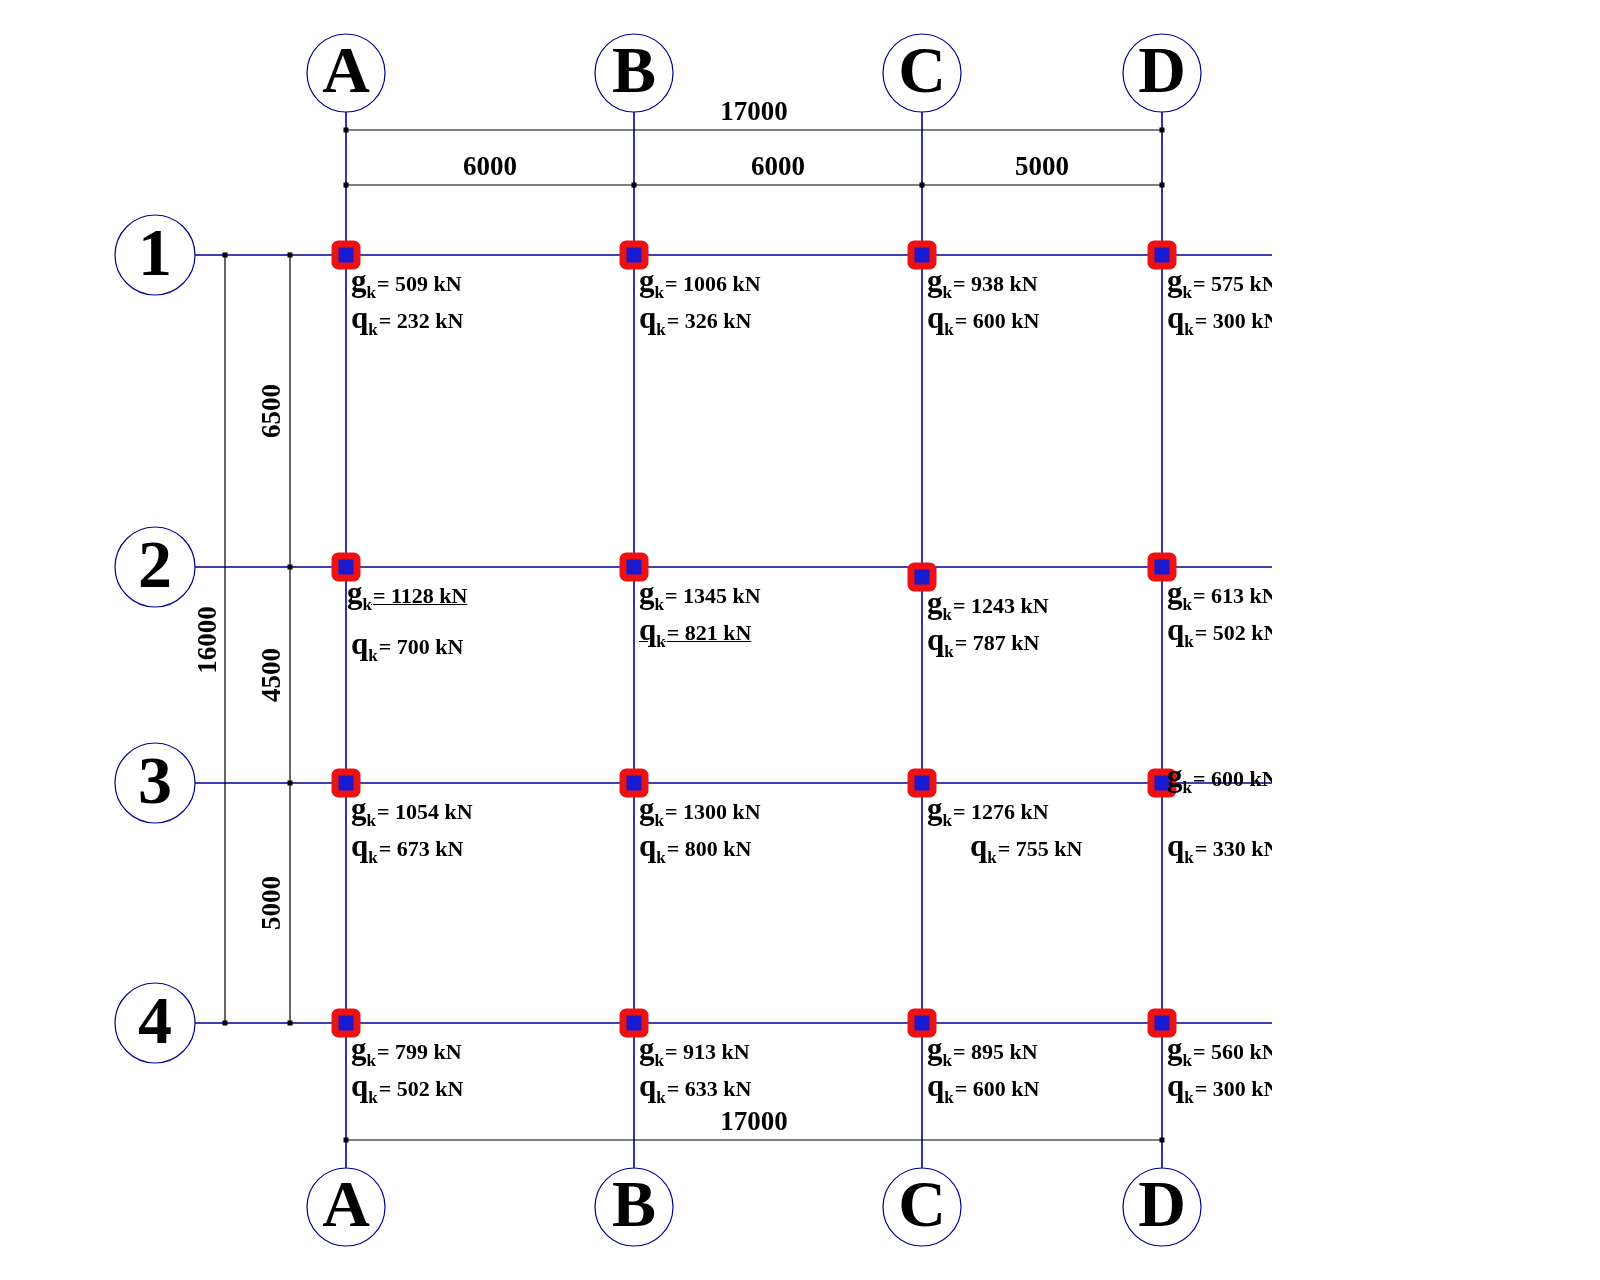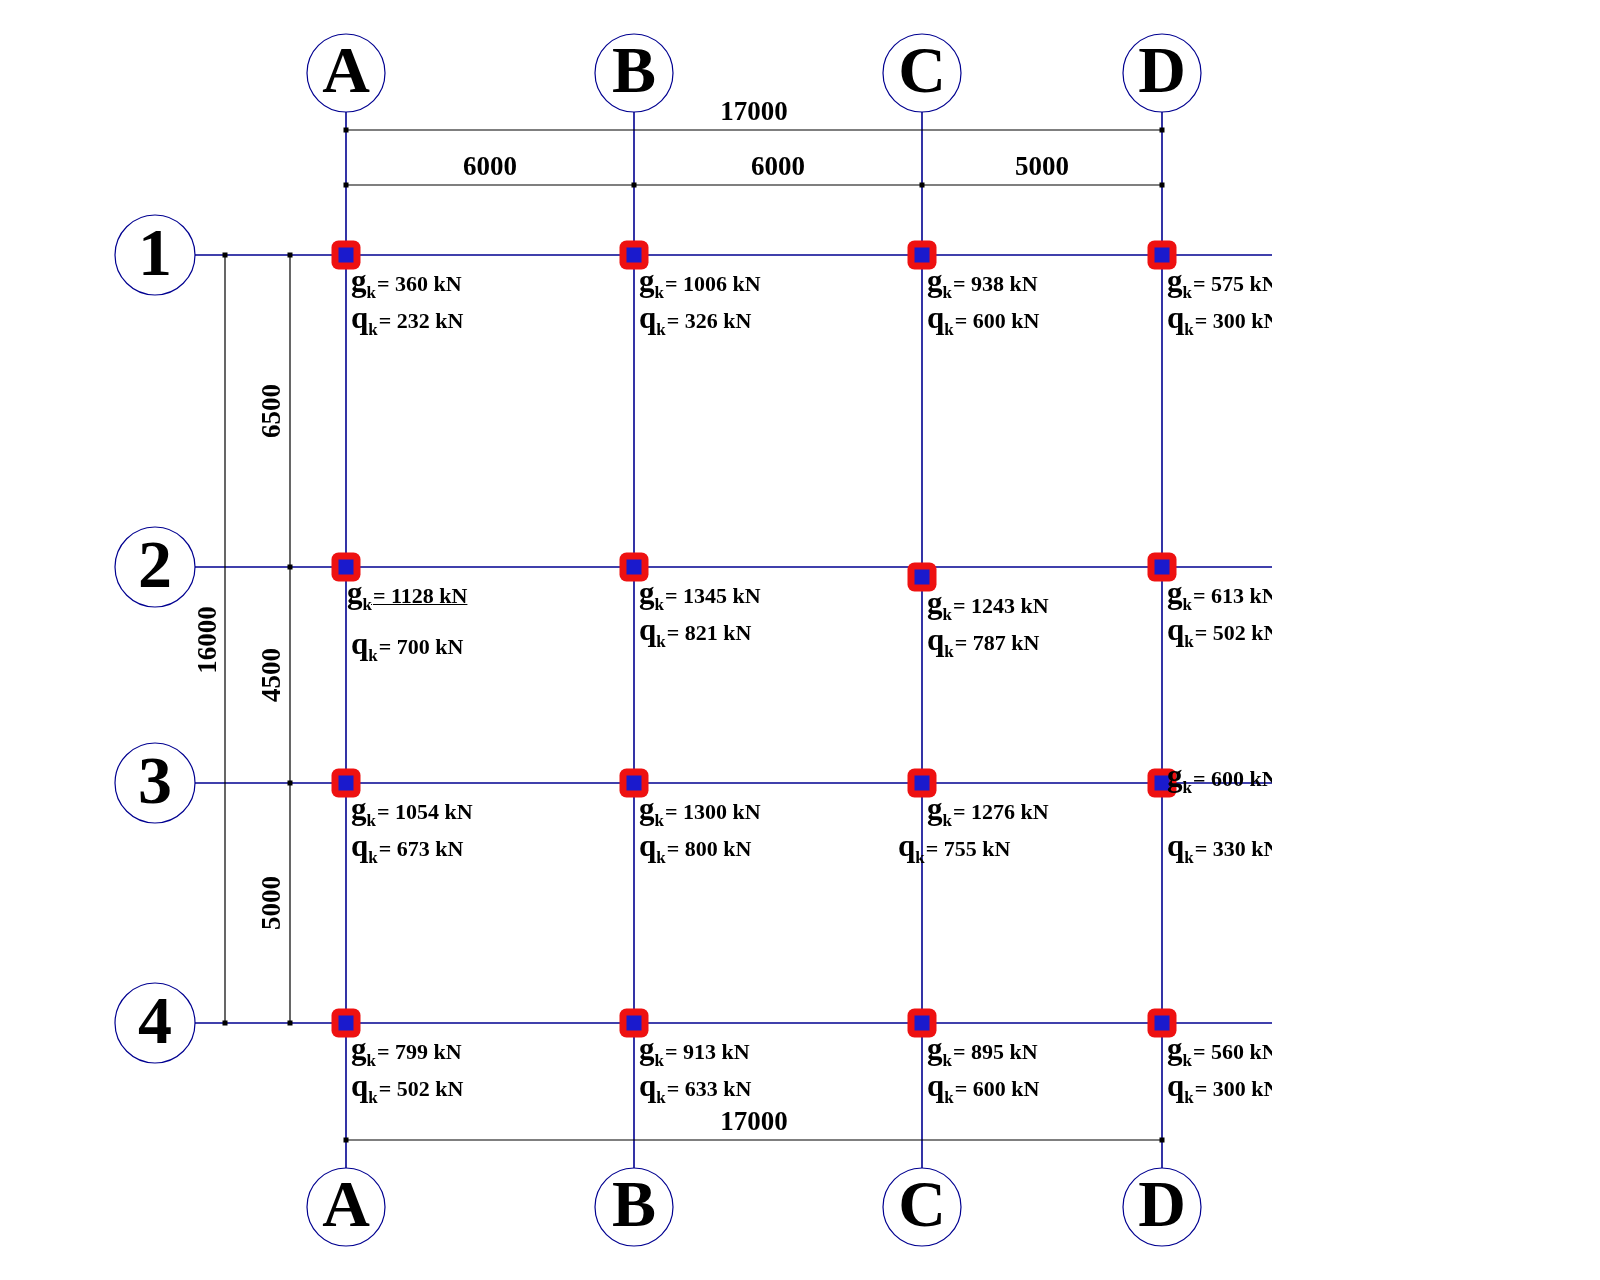--- a/index.html
+++ b/index.html
@@ -133,42 +133,42 @@
       <div class="bubble-label letter" style="left:1162px;top:73px;">D</div>
       <div class="bubble-label letter" style="left:1162px;top:1207px;">D</div>
       <div class="bubble-label number" style="left:155px;top:255px;">1</div>
       <div class="bubble-label number" style="left:1430px;top:255px;">1</div>
       <div class="bubble-label number" style="left:155px;top:567px;">2</div>
       <div class="bubble-label number" style="left:1430px;top:567px;">2</div>
       <div class="bubble-label number" style="left:155px;top:783px;">3</div>
       <div class="bubble-label number" style="left:1430px;top:783px;">3</div>
       <div class="bubble-label number" style="left:155px;top:1023px;">4</div>
       <div class="bubble-label number" style="left:1430px;top:1023px;">4</div>
-      <div class="load-line" style="left:351px;top:265px;"><span class="load-sym">g</span><span class="load-sub">k</span><span class="load-val">= 360 kN</span></div>
+      <div class="load-line" style="left:351px;top:265px;"><span class="load-sym">g</span><span class="load-sub">k</span><span class="load-val">= 509 kN</span></div>
       <div class="load-line" style="left:351px;top:302px;"><span class="load-sym">q</span><span class="load-sub">k</span><span class="load-val">= 232 kN</span></div>
       <div class="load-line" style="left:639px;top:265px;"><span class="load-sym">g</span><span class="load-sub">k</span><span class="load-val">= 1006 kN</span></div>
       <div class="load-line" style="left:639px;top:302px;"><span class="load-sym">q</span><span class="load-sub">k</span><span class="load-val">= 326 kN</span></div>
       <div class="load-line" style="left:927px;top:265px;"><span class="load-sym">g</span><span class="load-sub">k</span><span class="load-val">= 938 kN</span></div>
       <div class="load-line" style="left:927px;top:302px;"><span class="load-sym">q</span><span class="load-sub">k</span><span class="load-val">= 600 kN</span></div>
       <div class="load-line" style="left:1167px;top:265px;"><span class="load-sym">g</span><span class="load-sub">k</span><span class="load-val">= 575 kN</span></div>
       <div class="load-line" style="left:1167px;top:302px;"><span class="load-sym">q</span><span class="load-sub">k</span><span class="load-val">= 300 kN</span></div>
       <div class="load-line" style="left:347px;top:577px;text-decoration:underline;"><span class="load-sym">g</span><span class="load-sub">k</span><span class="load-val">= 1128 kN</span></div>
       <div class="load-line" style="left:351px;top:628px;"><span class="load-sym">q</span><span class="load-sub">k</span><span class="load-val">= 700 kN</span></div>
       <div class="load-line" style="left:639px;top:577px;"><span class="load-sym">g</span><span class="load-sub">k</span><span class="load-val">= 1345 kN</span></div>
-      <div class="load-line" style="left:639px;top:614px;"><span class="load-sym">q</span><span class="load-sub">k</span><span class="load-val">= 821 kN</span></div>
+      <div class="load-line" style="left:639px;top:614px;text-decoration:underline;"><span class="load-sym">q</span><span class="load-sub">k</span><span class="load-val">= 821 kN</span></div>
       <div class="load-line" style="left:927px;top:587px;"><span class="load-sym">g</span><span class="load-sub">k</span><span class="load-val">= 1243 kN</span></div>
       <div class="load-line" style="left:927px;top:624px;"><span class="load-sym">q</span><span class="load-sub">k</span><span class="load-val">= 787 kN</span></div>
       <div class="load-line" style="left:1167px;top:577px;"><span class="load-sym">g</span><span class="load-sub">k</span><span class="load-val">= 613 kN</span></div>
       <div class="load-line" style="left:1167px;top:614px;"><span class="load-sym">q</span><span class="load-sub">k</span><span class="load-val">= 502 kN</span></div>
       <div class="load-line" style="left:351px;top:793px;"><span class="load-sym">g</span><span class="load-sub">k</span><span class="load-val">= 1054 kN</span></div>
       <div class="load-line" style="left:351px;top:830px;"><span class="load-sym">q</span><span class="load-sub">k</span><span class="load-val">= 673 kN</span></div>
       <div class="load-line" style="left:639px;top:793px;"><span class="load-sym">g</span><span class="load-sub">k</span><span class="load-val">= 1300 kN</span></div>
       <div class="load-line" style="left:639px;top:830px;"><span class="load-sym">q</span><span class="load-sub">k</span><span class="load-val">= 800 kN</span></div>
       <div class="load-line" style="left:927px;top:793px;"><span class="load-sym">g</span><span class="load-sub">k</span><span class="load-val">= 1276 kN</span></div>
-      <div class="load-line" style="left:898px;top:830px;text-align:center;"><span class="load-sym">q</span><span class="load-sub">k</span><span class="load-val">= 755 kN</span></div>
+      <div class="load-line" style="left:970px;top:830px;text-align:center;"><span class="load-sym">q</span><span class="load-sub">k</span><span class="load-val">= 755 kN</span></div>
       <div class="load-line" style="left:1167px;top:760px;"><span class="load-sym">g</span><span class="load-sub">k</span><span class="load-val">= 600 kN</span></div>
       <div class="load-line" style="left:1167px;top:830px;"><span class="load-sym">q</span><span class="load-sub">k</span><span class="load-val">= 330 kN</span></div>
       <div class="load-line" style="left:351px;top:1033px;"><span class="load-sym">g</span><span class="load-sub">k</span><span class="load-val">= 799 kN</span></div>
       <div class="load-line" style="left:351px;top:1070px;"><span class="load-sym">q</span><span class="load-sub">k</span><span class="load-val">= 502 kN</span></div>
       <div class="load-line" style="left:639px;top:1033px;"><span class="load-sym">g</span><span class="load-sub">k</span><span class="load-val">= 913 kN</span></div>
       <div class="load-line" style="left:639px;top:1070px;"><span class="load-sym">q</span><span class="load-sub">k</span><span class="load-val">= 633 kN</span></div>
       <div class="load-line" style="left:927px;top:1033px;"><span class="load-sym">g</span><span class="load-sub">k</span><span class="load-val">= 895 kN</span></div>
       <div class="load-line" style="left:927px;top:1070px;"><span class="load-sym">q</span><span class="load-sub">k</span><span class="load-val">= 600 kN</span></div>
       <div class="load-line" style="left:1167px;top:1033px;"><span class="load-sym">g</span><span class="load-sub">k</span><span class="load-val">= 560 kN</span></div>
       <div class="load-line" style="left:1167px;top:1070px;"><span class="load-sym">q</span><span class="load-sub">k</span><span class="load-val">= 300 kN</span></div>

